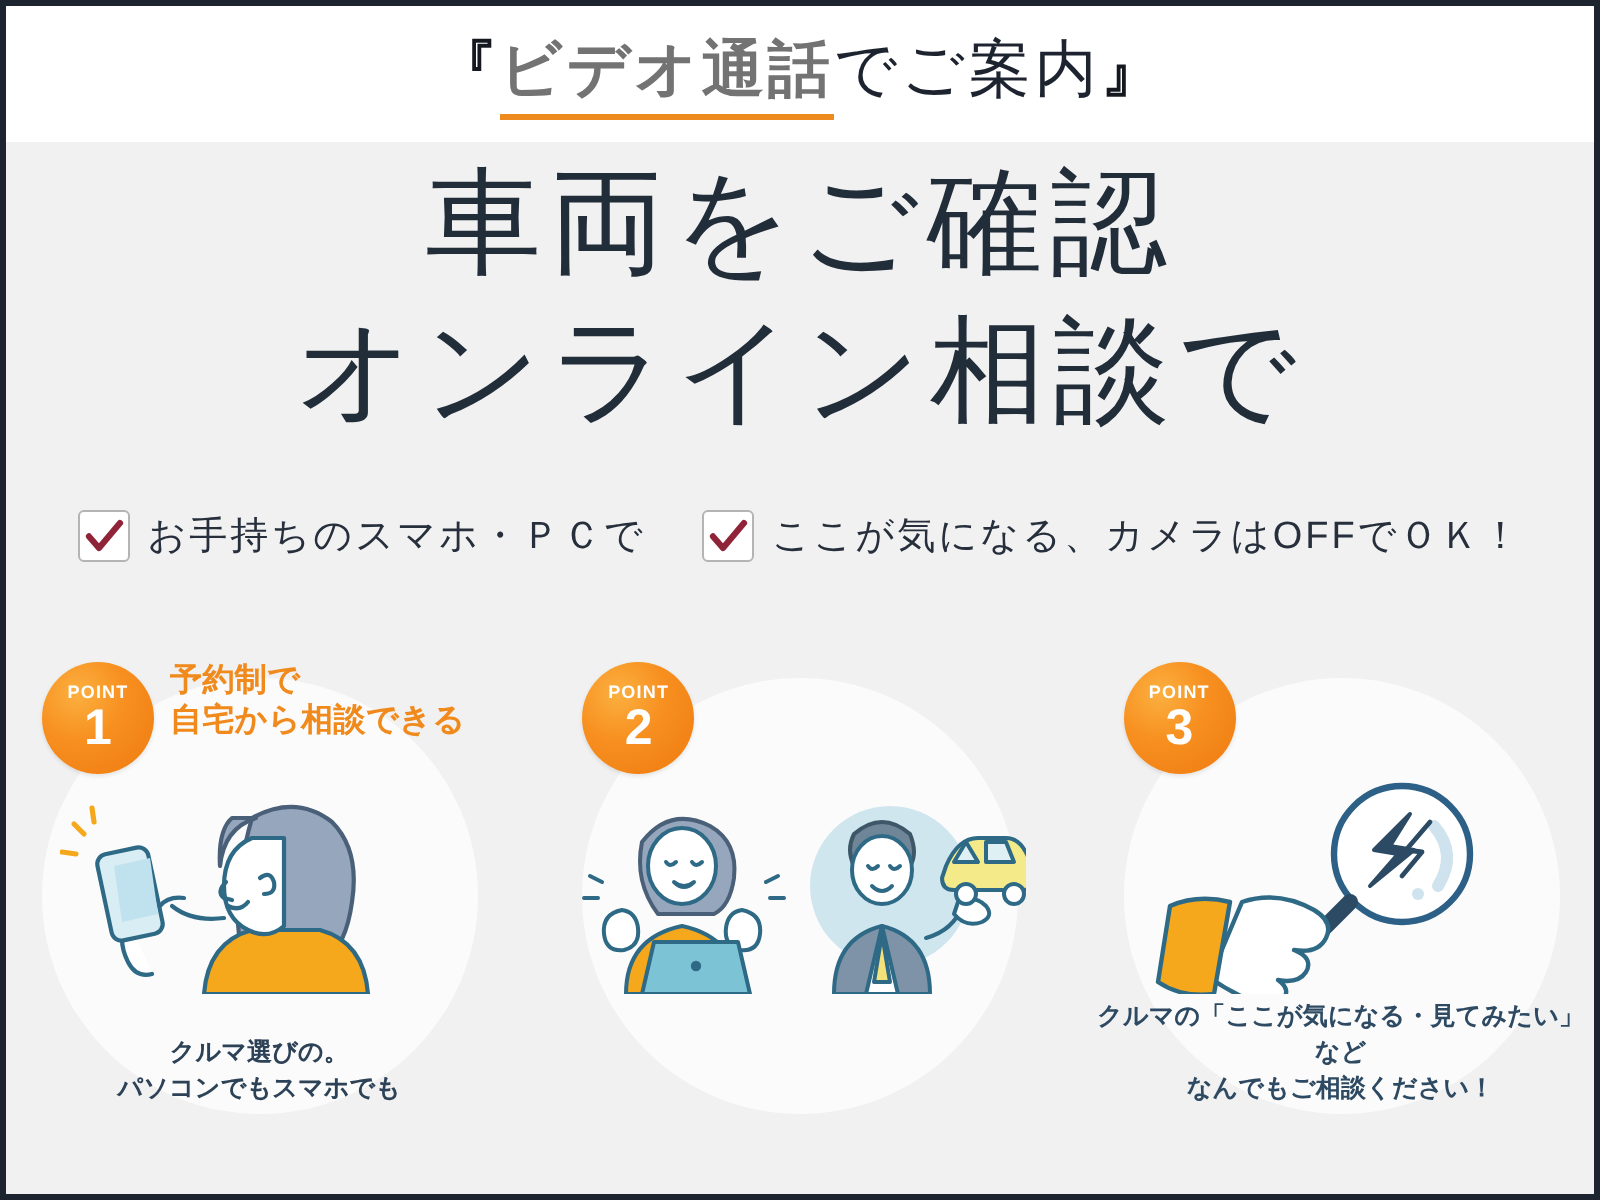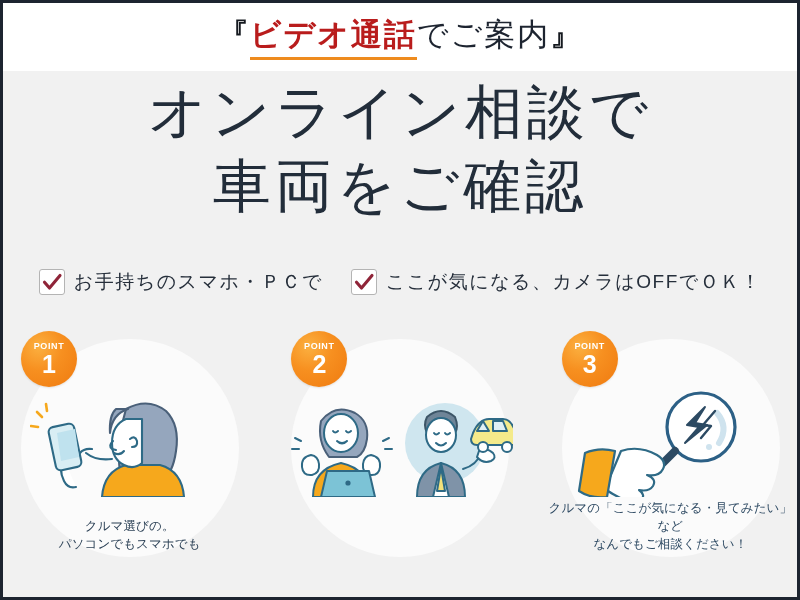--- a/index.html
+++ b/index.html
@@ -39,21 +39,21 @@
     white-space: nowrap;
     display: flex;
     align-items: baseline;
   }
   .bracket {
     color: #15191f;
     font-weight: 700;
     font-size: 31px;
   }
   .hl-orange {
-    color: #b91c1c;
+    color: #737373;
     font-weight: 700;
     border-bottom: 3px solid #ee8b1e;
     padding-bottom: 1px;
     letter-spacing: 2px;
   }
   .hdr-plain {
     color: #1d2430;
     font-weight: 400;
     letter-spacing: 2px;
   }
@@ -70,21 +70,21 @@
     font-size: 58px;
     font-weight: 400;
     line-height: 1.28;
     letter-spacing: 4px;
     white-space: nowrap;
   }
 
   
   .check-row {
     position: absolute;
-    left: 0; top: 266px;
+    left: 0; top: 252px;
     width: 100%;
     display: flex;
     align-items: center;
     justify-content: center;
     gap: 28px;
   }
   .check-item {
     display: flex;
     align-items: center;
     gap: 9px;
@@ -183,43 +183,43 @@
     justify-content: center;
   }
   .card-caption {
     position: absolute;
     left: 0;
     bottom: 8px;
     width: 100%;
     text-align: center;
     color: #2e4a63;
     font-size: 12.5px;
-    font-weight: 400;
+    font-weight: 700;
     line-height: 1.45;
     letter-spacing: 0.1px;
   }
   .card-caption.c1 { color: #2d4257; }
 </style>
 </head>
 <body>
 
 <div class="banner">
 
   <div class="header-band">
     <div class="header-text">
       <span class="bracket">『</span>
         <span class="hl-orange">ビデオ通話</span>
         <span class="hdr-plain">でご案内</span>
         <span class="bracket">』</span>
     </div>
   </div>
 
   <div class="title-block">
+    <div class="title-line">車両をご確認</div>
     <div class="title-line">オンライン相談で</div>
-    <div class="title-line">車両をご確認</div>
   </div>
 
   <div class="check-row">
     <div class="check-item">
       <span class="check-box">
         <svg width="24" height="24" viewBox="0 0 24 24" aria-hidden="true">
           <path d="M4.5 12.2 L9.5 18 L20 5.5" fill="none" stroke="#8f2438" stroke-width="3.1" stroke-linecap="round" stroke-linejoin="round"></path>
         </svg>
       </span>
       <span class="check-label">お手持ちのスマホ・ＰＣで</span>
@@ -235,20 +235,22 @@
   </div>
 
   <div class="cards">
 
     <div class="card">
       <div class="card-bg"></div>
       <div class="badge">
         <span class="badge-word">POINT</span>
         <span class="badge-num">1</span>
       </div>
+      <div class="card-heading" style="white-space:pre-line;">予約制で
+自宅から相談できる</div>
       <div class="card-art">
         <svg width="200" height="108" viewBox="0 0 200 108" aria-hidden="true">
           <g stroke="#2e6a86" stroke-width="2.1" fill="none" stroke-linecap="round" stroke-linejoin="round">
 
             <path d="M96 20 q22 -12 40 2 q14 14 10 40 q-3 22 -14 30 l-40 0 q-8 -30 4 -72 z" fill="#95a6bd" stroke="#4a6079"></path>
 
             <path d="M72 108 q2 -26 24 -32 l34 0 q22 6 24 32 z" fill="#f6a81c" stroke="#2e6a86"></path>
 
             <path d="M96 30 q-14 6 -14 24 q0 16 12 22 q10 5 18 -2 l0 -44 z" fill="#ffffff"></path>
 

